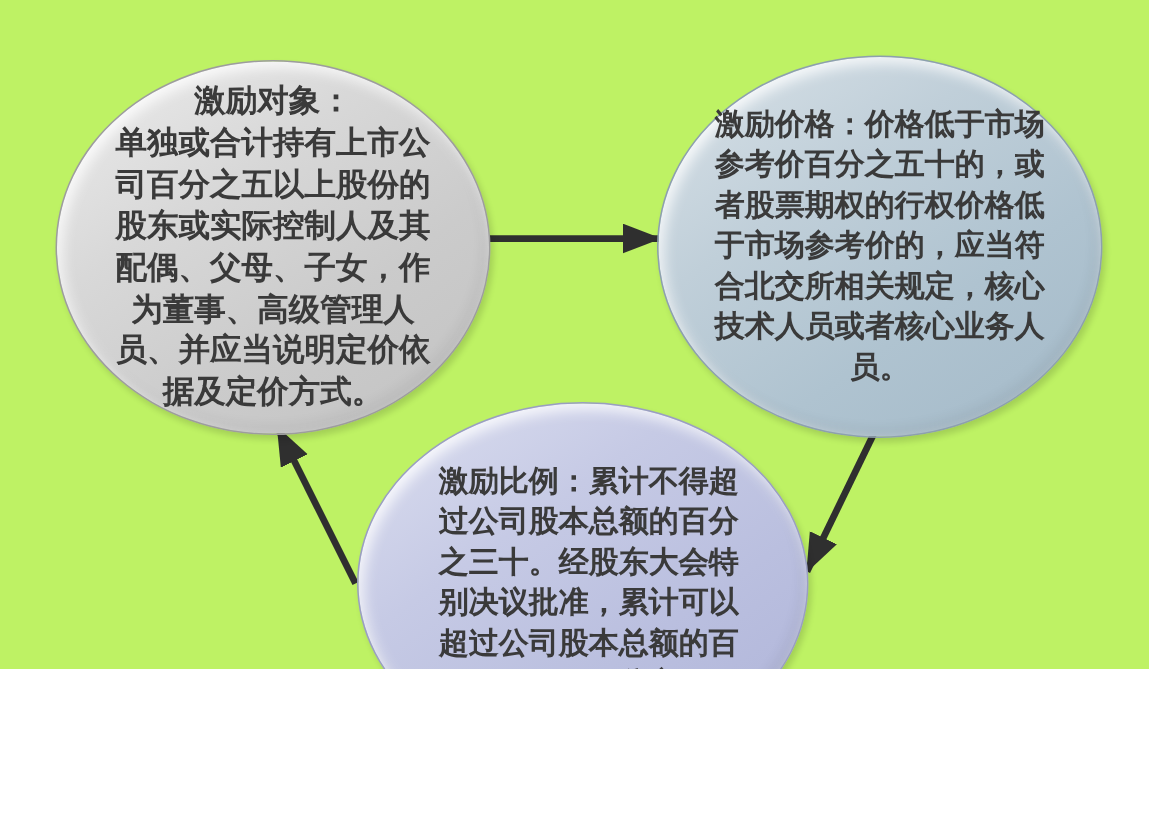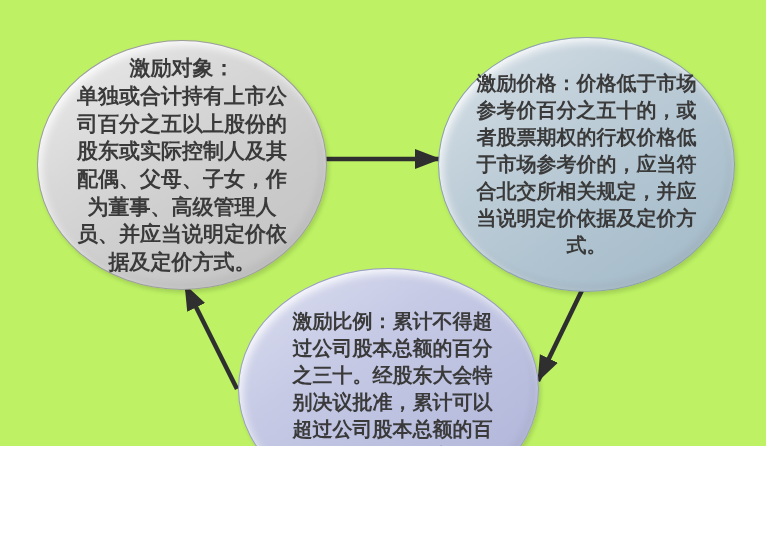--- a/index.html
+++ b/index.html
@@ -95,20 +95,20 @@
   </svg>
 
   <div class="node node-target">
     <div class="node-text">
       <div>激励对象：</div>
       <div>单独或合计持有上市公司百分之五以上股份的股东或实际控制人及其配偶、父母、子女，作为董事、高级管理人员、并应当说明定价依据及定价方式。</div>
     </div>
   </div>
 
   <div class="node node-price">
-    <div class="node-text">激励价格：价格低于市场参考价百分之五十的，或者股票期权的行权价格低于市场参考价的，应当符合北交所相关规定，并应当说明定价依据及定价方式。</div>
+    <div class="node-text">激励价格：价格低于市场参考价百分之五十的，或者股票期权的行权价格低于市场参考价的，应当符合北交所相关规定，核心技术人员或者核心业务人员。</div>
   </div>
 
   <div class="node node-ratio">
     <div class="node-text">激励比例：累计不得超过公司股本总额的百分之三十。经股东大会特别决议批准，累计可以超过公司股本总额的百分之一。</div>
   </div>
 
 </div>
 
 </body></html>

